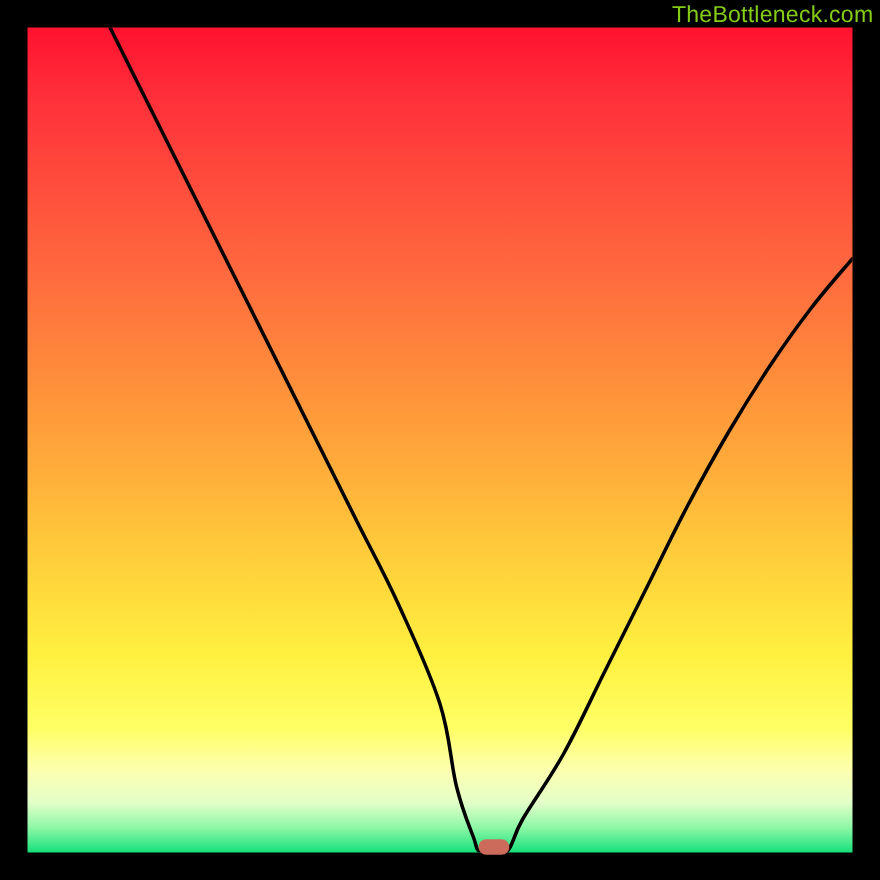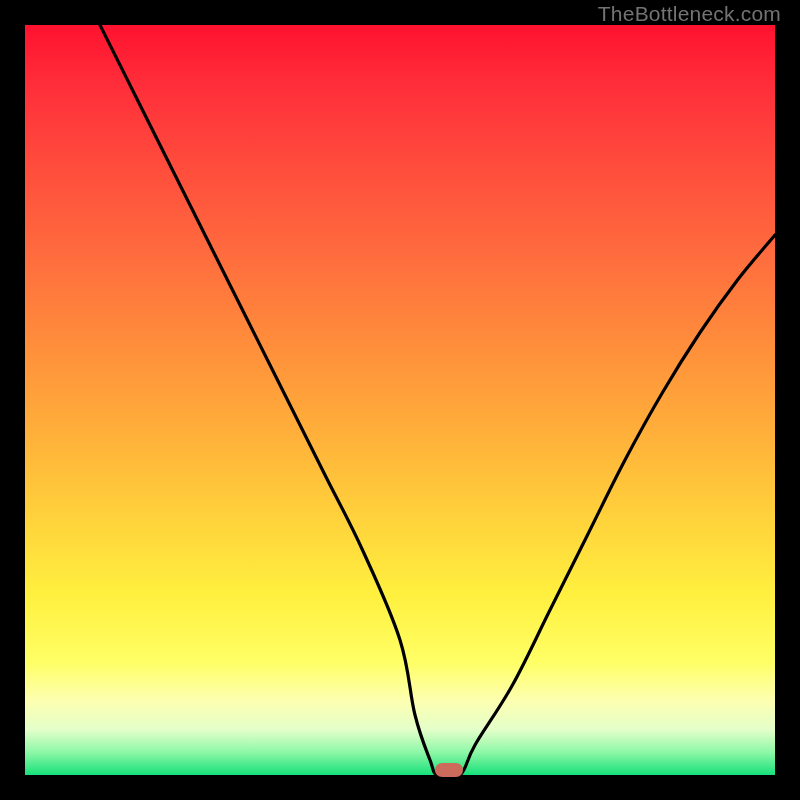--- a/index.html
+++ b/index.html
@@ -36,22 +36,22 @@
       #ffff66 85%,
       #fdffb0 90%,
       #e3ffc9 94%,
       #8cf7a6 97%,
       #16e07a 100%
     );
   }
   .watermark {
     position: absolute;
     top: 2px;
-    right: 19px;
-    color: #737373;
+    right: 6px;
+    color: #84cc16;
     font-size: 21px;
     font-weight: 500;
     letter-spacing: 0.2px;
     margin-left: 12px;
   }
   svg.curve {
     position: absolute;
     left: 0;
     top: 0;
     width: 750px;

